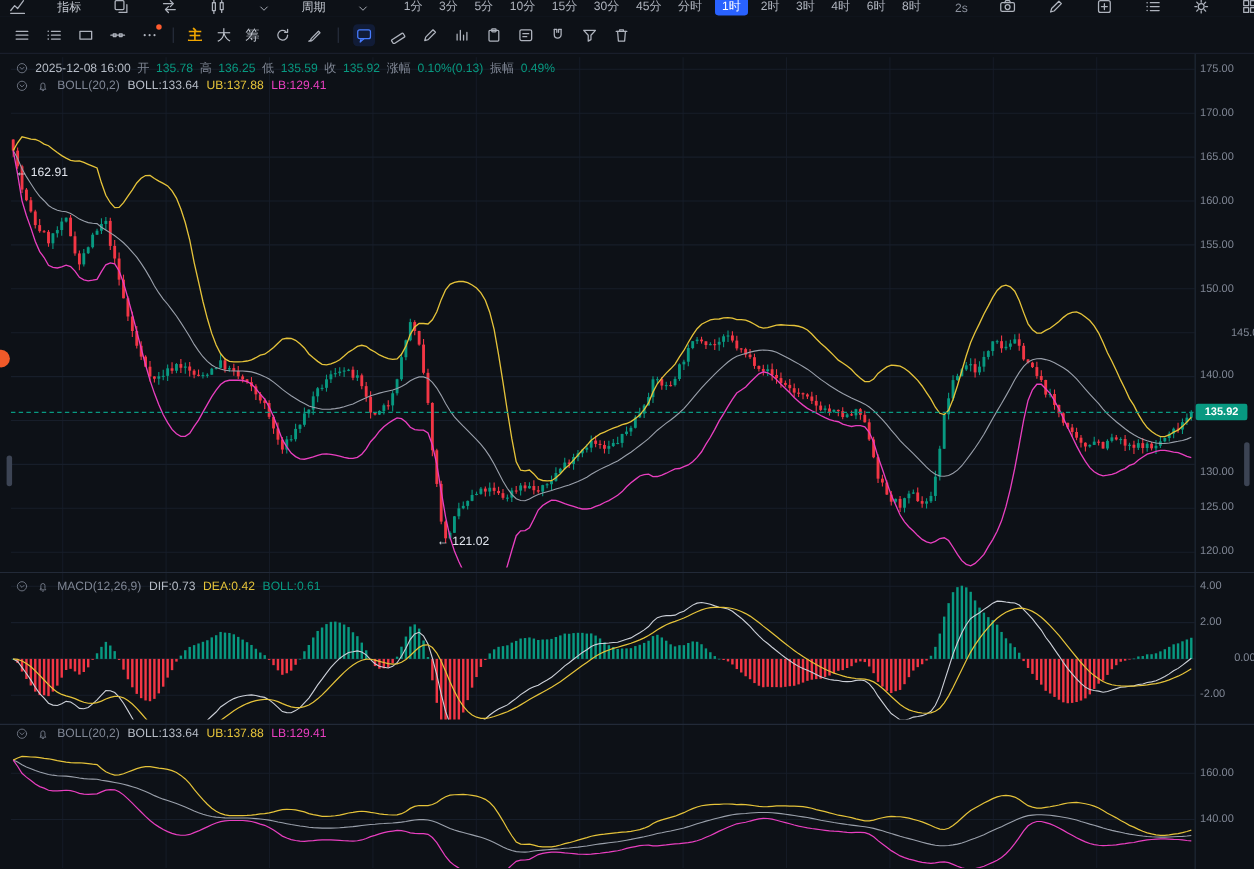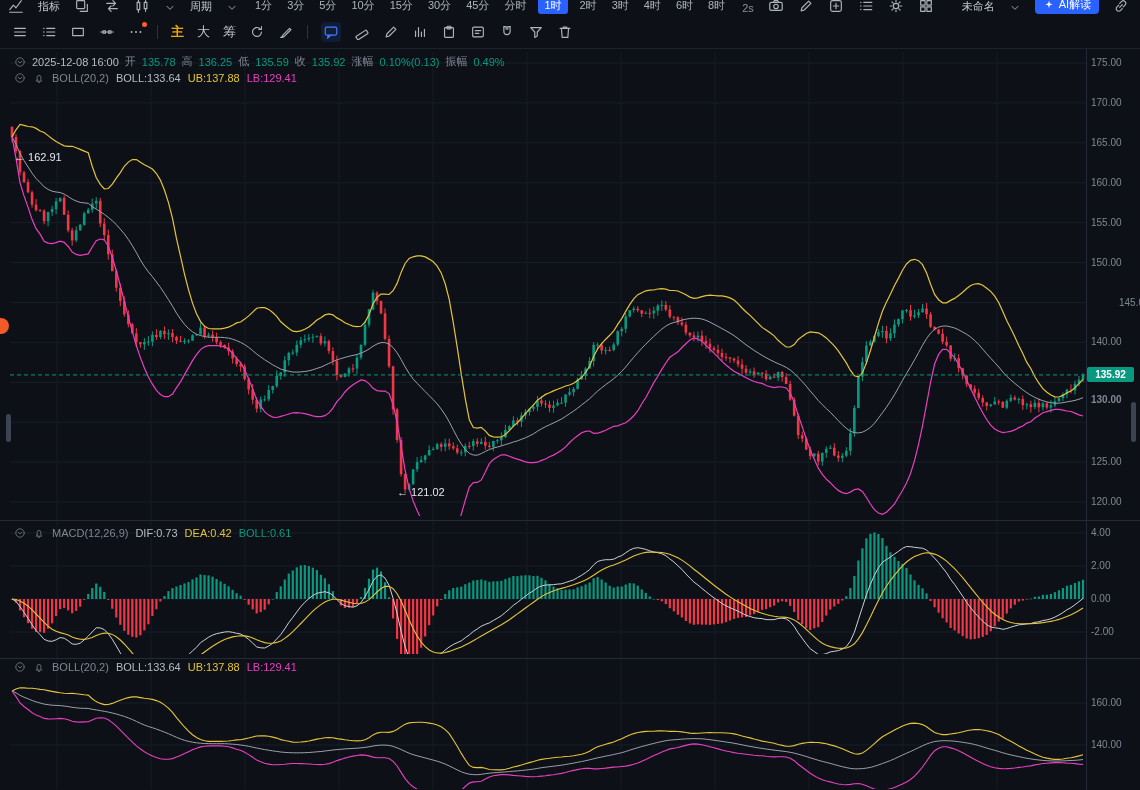--- a/index.html
+++ b/index.html
@@ -1,21 +1,21 @@
 <!DOCTYPE html>
 <html><head>
 <meta charset="utf-8">
 <style>
   html,body{margin:0;padding:0;background:#0d1117;}
   #app{position:relative;width:1140px;height:790px;background:#0d1117;overflow:hidden;
        font-family:"Liberation Sans","DejaVu Sans",sans-serif;color:#c8ccd4;}
   #chart-svg{position:absolute;left:0;top:0;z-index:1;}
   
   .tb1{position:absolute;top:0;left:0;width:1140px;height:15px;z-index:6;display:flex;align-items:flex-end;
-       gap:14px;padding:14px 8px 1px 8px;box-sizing:border-box;background:#0d1117;border-bottom:1px solid #1b212e;
+       gap:28px;padding:14px 8px 1px 8px;box-sizing:border-box;background:#0d1117;border-bottom:1px solid #1b212e;
        overflow:hidden;font-size:11px;color:#c2c7d0;white-space:nowrap;}
   .tb2{position:absolute;top:15px;left:0;width:1140px;height:34px;z-index:6;display:flex;align-items:center;
        gap:13px;padding:0 12px;box-sizing:border-box;background:#0d1117;border-bottom:1px solid #1b212e;color:#aeb3bd;}
   .ic{display:inline-flex;align-items:center;justify-content:center;cursor:pointer;color:#aeb3bd;}
   .ic svg{stroke:currentColor;fill:none;stroke-width:1.3;stroke-linecap:round;stroke-linejoin:round;display:block;}
   .lbl{cursor:pointer;color:#c2c7d0;}
   .dim{color:#8a909c;}
   .vsep{width:1px;height:14px;background:#2a3140;}
   #tf-list{display:flex;align-items:center;gap:9px;}
   .tf{cursor:pointer;color:#aeb3bd;padding:1px 3px;font-size:11px;}
@@ -1224,26 +1224,26 @@
 
   <div id="axis-labels">
       <div class="axl" style="top: 57px;">175.00</div>
       <div class="axl" style="top: 96.9091px;">170.00</div>
       <div class="axl" style="top: 136.818px;">165.00</div>
       <div class="axl" style="top: 176.727px;">160.00</div>
       <div class="axl" style="top: 216.636px;">155.00</div>
       <div class="axl" style="top: 256.545px;">150.00</div>
       <div class="axl" style="top: 297px; margin-left: 28px;">145.00</div>
       <div class="axl" style="top: 336.364px;">140.00</div>
-      <div class="axl" style="top: 394px; font-weight: bold;">130.00</div>
+      <div class="axl" style="top: 424px;">130.00</div>
       <div class="axl" style="top: 456.091px;">125.00</div>
       <div class="axl" style="top: 496px;">120.00</div>
       <div class="axl" style="top: 527px;">4.00</div>
       <div class="axl" style="top: 560px;">2.00</div>
-      <div class="axl" style="top: 593px;">0.00</div>
+      <div class="axl" style="top: 593px; margin-left: 31px;">0.00</div>
       <div class="axl" style="top: 626px;">-2.00</div>
       <div class="axl" style="top: 697px;">160.00</div>
       <div class="axl" style="top: 739px;">140.00</div>
     </div>
   <div class="price-tag" style="top: 367.429px; background: rgb(8, 153, 129);">135.92</div>
 
   <div class="anno" style="left:14px;top:151px">← 162.91</div>
   <div class="anno" style="left:397px;top:486px">← 121.02</div>
 
   <div class="badge"></div>

